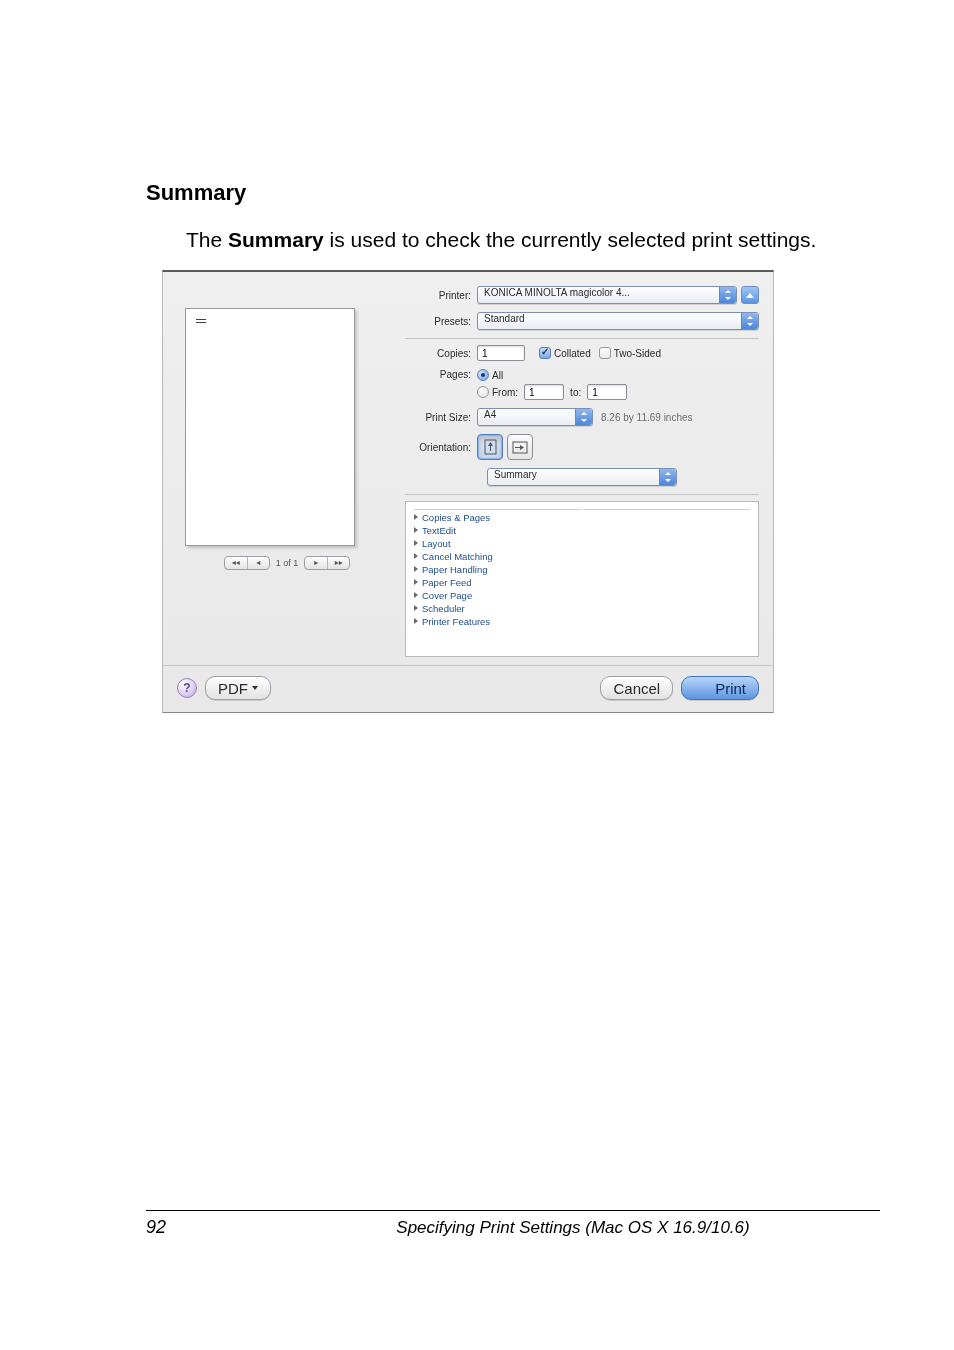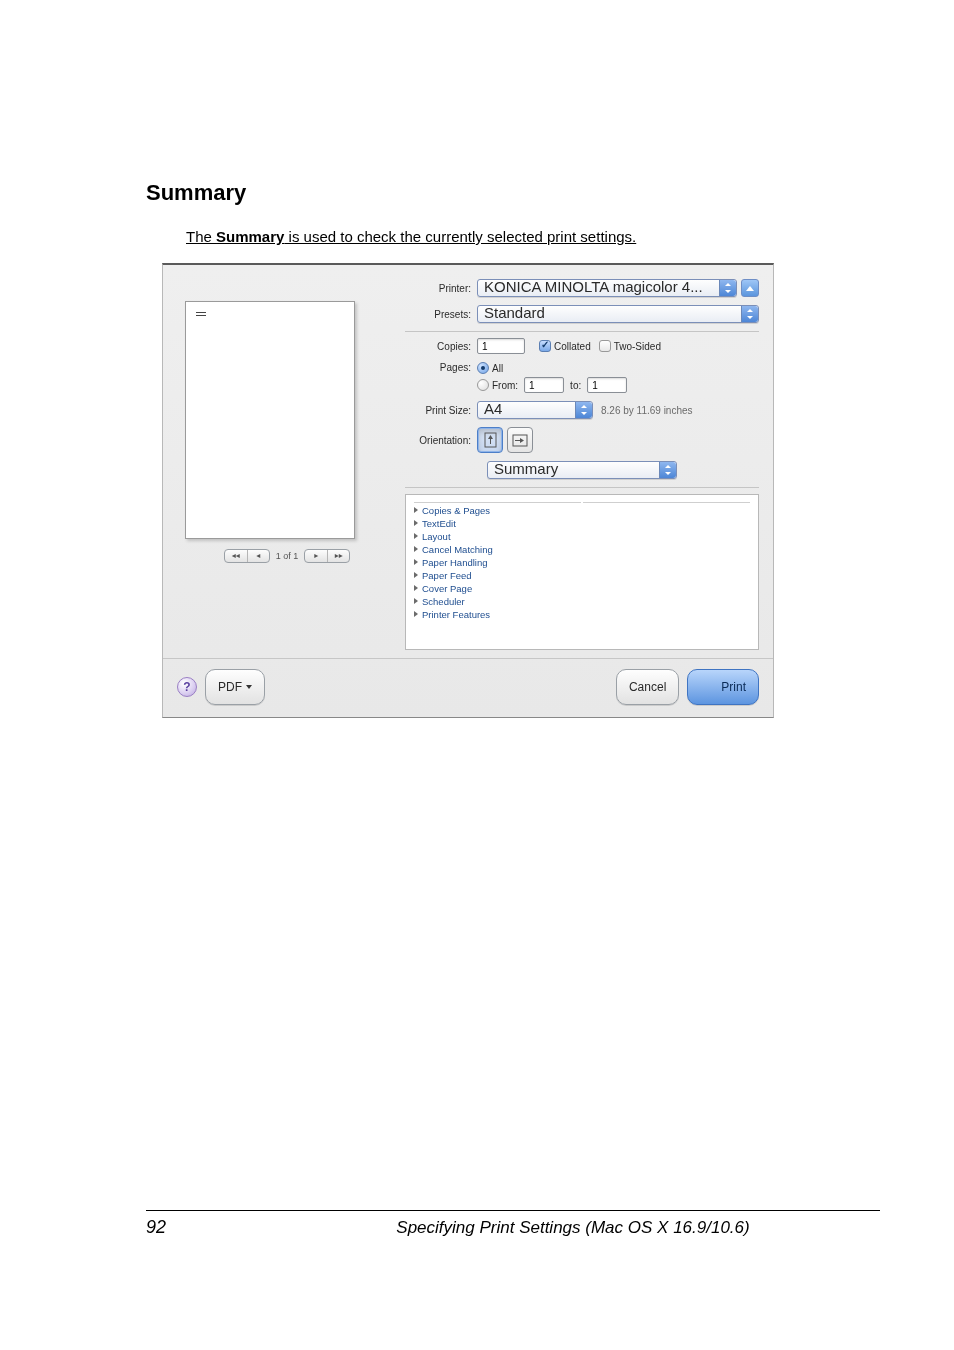--- a/index.html
+++ b/index.html
@@ -16,22 +16,21 @@
     padding: 180px 110px 0 110px;
     margin-left: 36px;
   }
   h2.section-title {
     margin: 0 0 22px 0;
     font-size: 22px;
     font-weight: 700;
   }
   .intro {
     margin: 0 0 18px 40px;
-    font-size: 15px;
-    text-decoration: underline;
+    font-size: 21px;
   }
   .intro b { font-weight: 700; }
 
   
   .shot {
     width: 612px;
     margin: 0 0 0 16px;
     border-top: 2px solid #5a5a5a;
     border-bottom: 1px solid #888;
     border-left: 1px solid #b8b8b8;
@@ -87,23 +86,23 @@
     padding-right: 6px;
     font-size: 10px;
   }
   .combo {
     position: relative;
     height: 18px;
     border: 1px solid #7b8fb8;
     border-radius: 3px;
     background: linear-gradient(#fefefe,#e9edf4);
     box-shadow: 0 1px 0 rgba(0,0,0,.12);
-    display: flex; align-items: center;
+    display: flex; align-items: flex-start;
     padding: 0 20px 4px 6px;
-    font-size: 15px;
+    font-size: 10px;
   }
   .combo .cap {
     position: absolute; right: 0; top: 0; bottom: 0; width: 17px;
     background: linear-gradient(#8fb7ef,#4d86d6);
     border-left: 1px solid #6a88b9;
     border-top-right-radius: 3px; border-bottom-right-radius: 3px;
     display: flex; align-items: center; justify-content: center;
   }
   .combo .cap::before {
     content: "";
@@ -231,26 +230,26 @@
   }
   .help-circ {
     width: 20px; height: 20px; border-radius: 50%;
     border: 1px solid #9a7fc4;
     background: radial-gradient(circle at 35% 30%, #fff, #d9cdf0 60%, #b8a3dd);
     color: #5a3fa0; font-weight: 700; font-size: 12px;
     display: flex; align-items: center; justify-content: center;
     margin-right: 8px;
   }
   .pill {
-    height: 36px;
+    height: 24px;
     border: 1px solid #9aa0a6;
     border-radius: 10px;
     background: linear-gradient(#fefefe,#e2e2e2);
     padding: 0 12px;
-    font-size: 12px;
+    font-size: 15px;
     display: inline-flex; align-items: center;
     box-shadow: 0 1px 0 rgba(0,0,0,.12);
   }
   .pill.primary {
     border-color: #3f74c2;
     background: linear-gradient(#b8d5fb,#5d95e0);
     color: #0a2b57;
     padding-left: 33px;
   }
   .tri-down {

